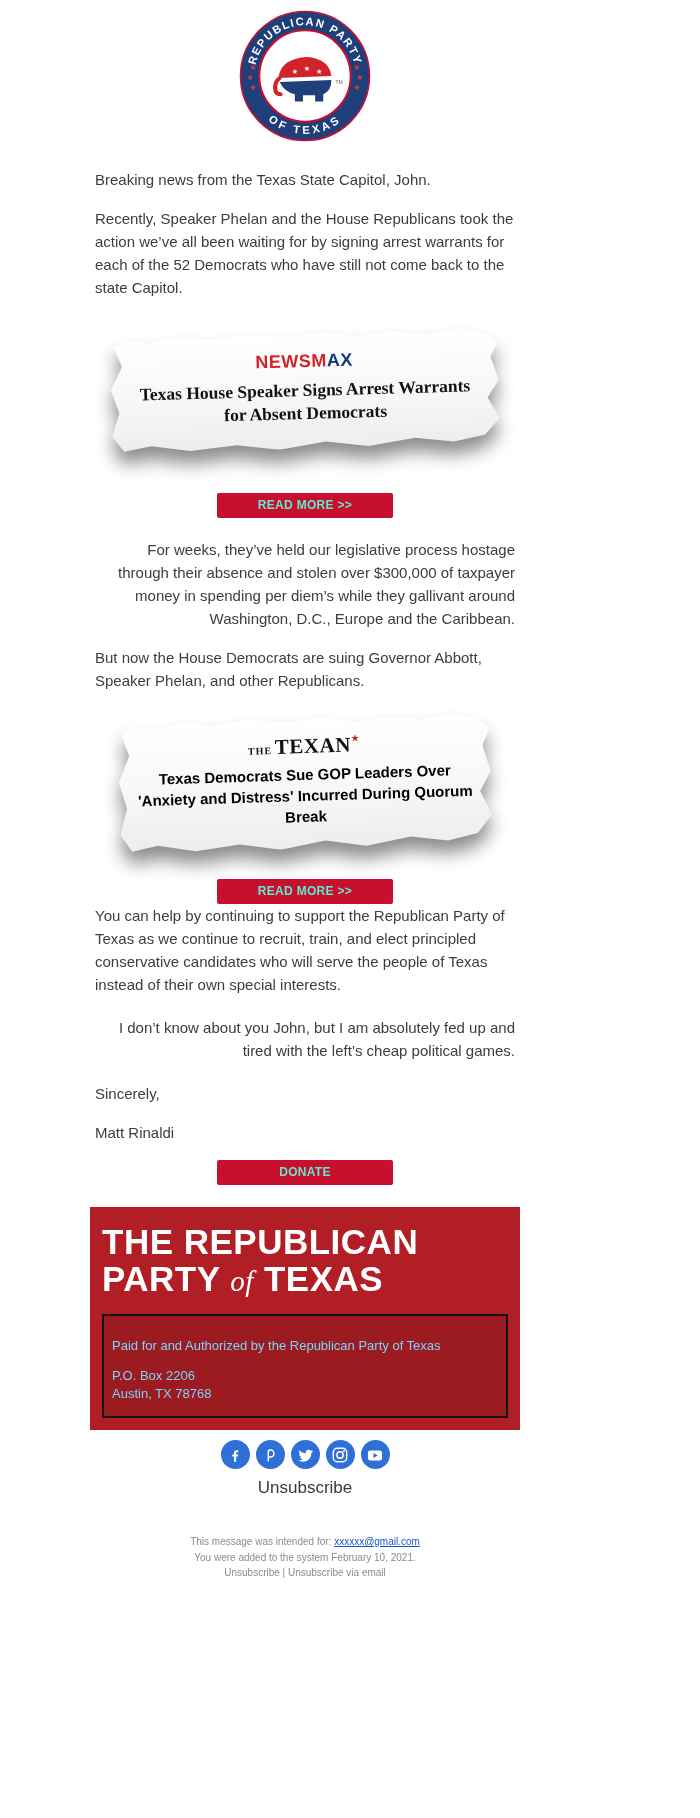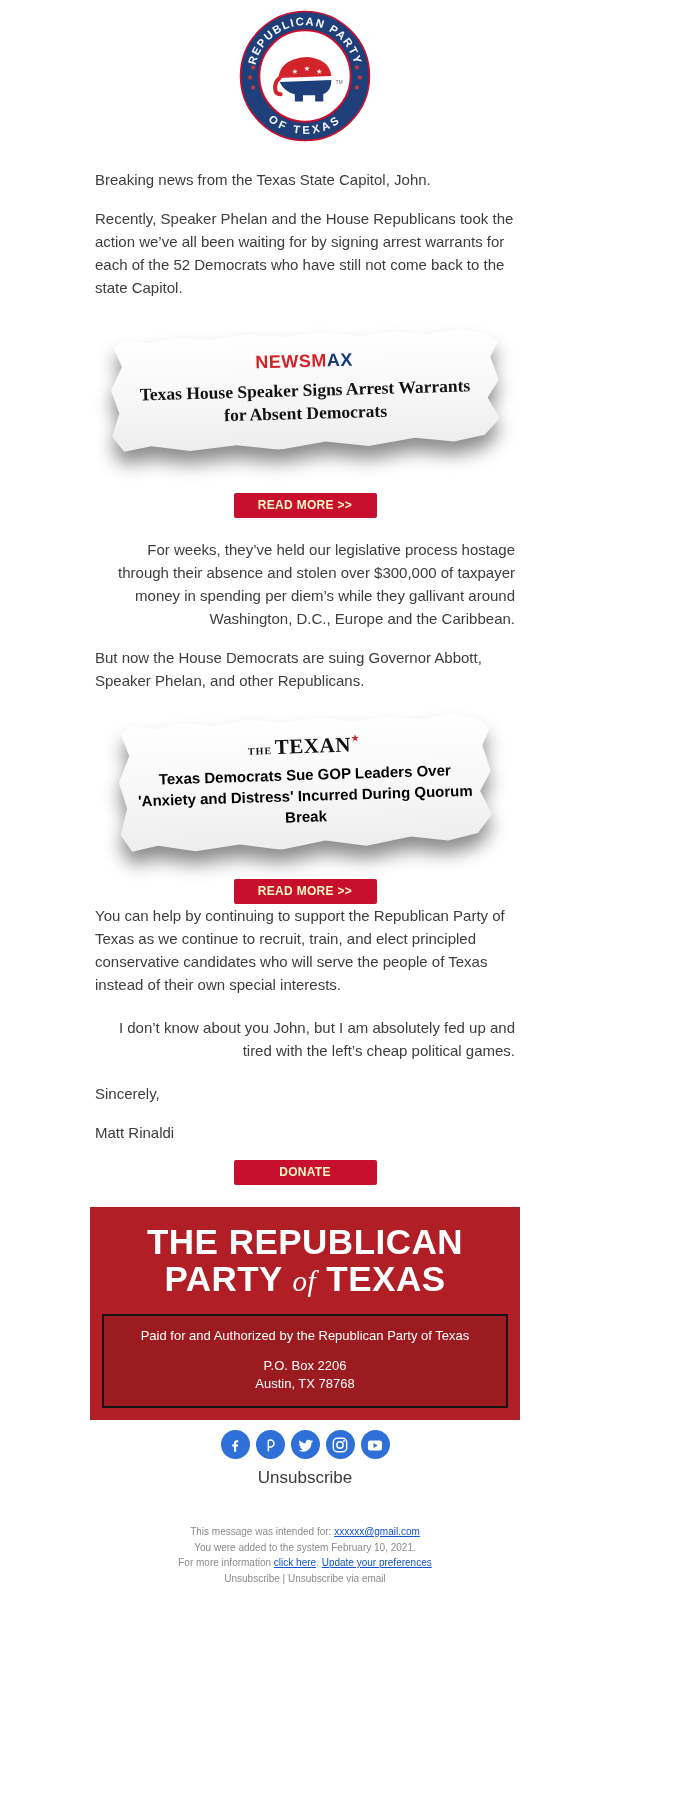--- a/index.html
+++ b/index.html
@@ -40,38 +40,38 @@
     font-size:17.5px; line-height:23px; color:#121212; margin-top:7px;
   }
   .brand-texan { font-family:"Liberation Serif", serif; color:#111; }
   .texan-the { font-size:10px; font-weight:bold; letter-spacing:1px; margin-right:3px; }
   .texan-name { font-size:21px; font-weight:bold; letter-spacing:.5px; }
   .texan-star { color:#d2232a; font-size:10px; vertical-align:top; }
   .clip2-headline { font-weight:bold; font-size:15px; line-height:21px; color:#000; margin-top:5px; width:340px; margin-left:auto; margin-right:auto; }
 
   
   .btn {
-    display:block; width:143px; height:25px; line-height:25px;
-    margin:0 auto; background:#c8102e; color:#fef9c3;
+    display:block; width:176px; height:25px; line-height:25px;
+    margin:0 auto; background:#c8102e; color:#5eead4;
     font-family:inherit; font-weight:bold; font-size:12px; letter-spacing:.3px;
     text-align:center; border:none; border-radius:2px; cursor:pointer;
   }
   .btn1 { margin-top:44px; }
   .btn2 { margin-top:30px; }
   .btn-donate { margin-top:14px; }
   .after-btn { margin-top:20px;text-align:right; }
 
   
   .sig-start { margin-top:20px; }
 
   
-  .banner { width:430px; margin:22px auto 0; background:#b21e26; padding:16px 12px 12px; text-align:center; }
+  .banner { width:430px; margin:22px auto 0; background:#b21e26; padding:16px 12px 12px; }
   .banner-title { color:#ffffff; font-weight:bold; font-size:35px; line-height:37px; letter-spacing:.5px; }
   .banner-of { font-family:"Liberation Serif", serif; font-style:italic; font-weight:normal; font-size:29px; }
-  .paid-box { border:2px solid #141414; background:#9b1b20; margin-top:14px; padding:12px 8px 13px; color:#ffffff; font-size:13px; }
+  .paid-box { border:2px solid #141414; background:#9b1b20; margin-top:14px; padding:22px 8px 13px; color:#7dd3fc; font-size:13px; }
   .paid-line { margin-bottom:14px; }
   .addr { line-height:18px; }
 
   
   .social { display:flex; justify-content:center; gap:6px; margin-top:10px; }
   .sicon {
     width:29px; height:29px; border-radius:50%;
     background:#2e6fd8; display:flex; align-items:center; justify-content:center;
     cursor:pointer;
   }
@@ -209,17 +209,16 @@
           <polygon points="10.2,9.5 15.2,12.5 10.2,15.5" fill="#2e6fd8"></polygon>
         </svg>
     </div>
   </div>
 
   <div class="unsub-top">Unsubscribe</div>
 
   <div class="footnotes">
     <div><span>This message was intended for: </span><span class="flink">xxxxxx@gmail.com</span></div>
     <div>You were added to the system February 10, 2021.</div>
-    <div><span>For more information </span><span class="flink">click here</span><span>. </span><span class="flink">Update your preferences</span></div>
     <div>Unsubscribe | Unsubscribe via email</div>
   </div>
 
 </div>
 
 </body></html>

